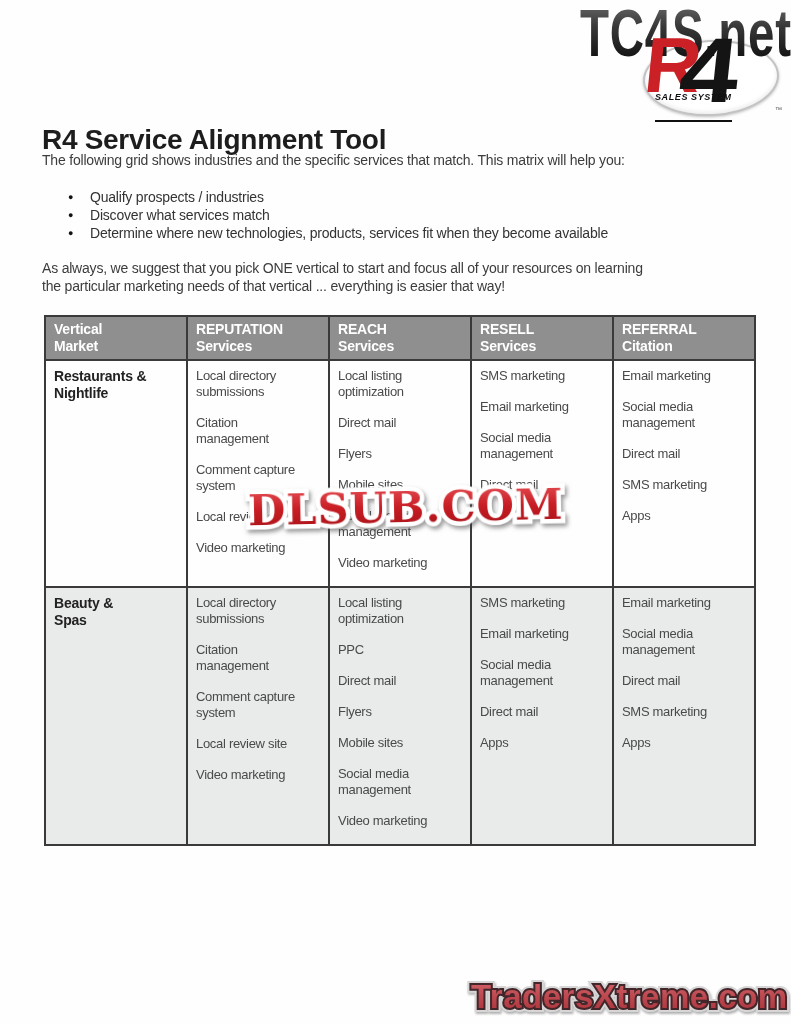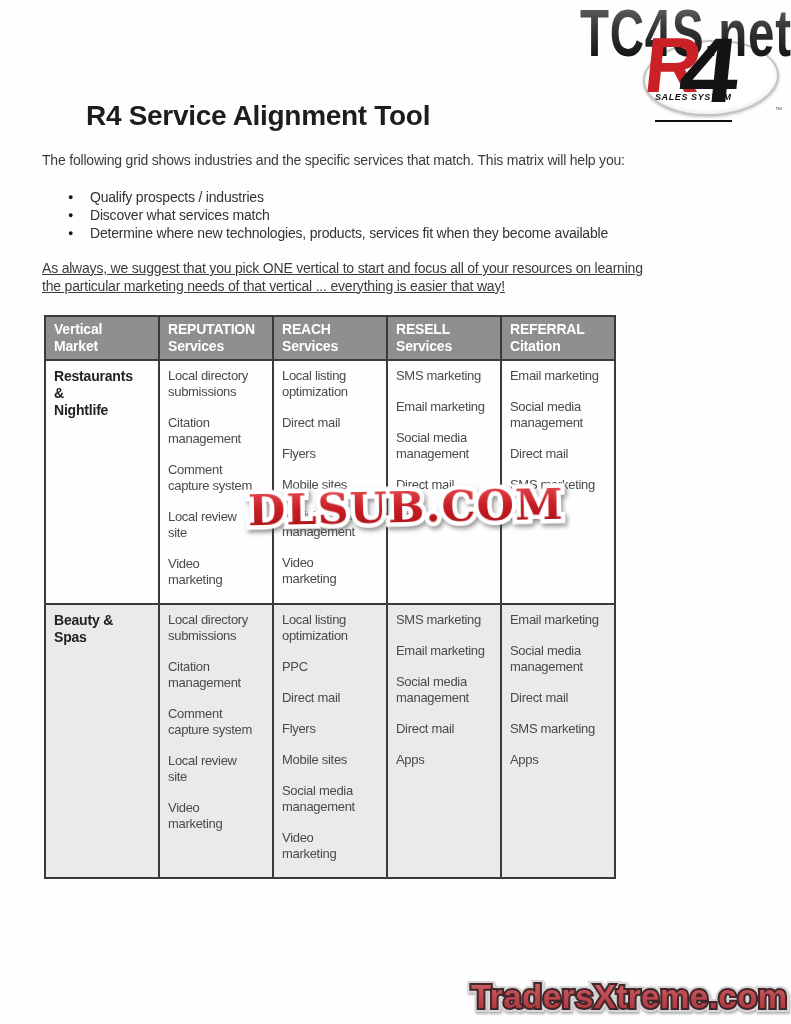--- a/index.html
+++ b/index.html
@@ -52,43 +52,42 @@
   }
   .badge-tagline{
     position:absolute;left:12px;top:52px;
     font-size:9px;font-weight:bold;font-style:italic;letter-spacing:.6px;
     color:#101010;border-bottom:2px solid #101010;padding-bottom:18px;
     white-space:nowrap;
   }
   .badge-tm{position:absolute;left:132px;top:66px;font-size:7px;color:#555;}
   
   .page-title{
-    position:absolute;left:42px;top:100px;
-    font-size:28px;font-weight:bold;letter-spacing:-.3px;color:var(--heading);margin-left:44px;
+    position:absolute;left:42px;top:124px;
+    font-size:28px;font-weight:bold;letter-spacing:-.3px;color:var(--heading);
   }
   .intro{
     position:absolute;left:42px;top:151px;width:720px;
     font-size:14px;letter-spacing:-.2px;color:#3c3c3c;line-height:18px;
   }
   .bullet-list{
     position:absolute;left:68px;top:188px;list-style:none;
   }
   .bullet-list li{
     display:flex;line-height:18px;font-size:14px;letter-spacing:-.2px;color:#333;
   }
   .bullet-list .dot{width:22px;font-size:9px;line-height:18px;color:#111;}
   .note{
     position:absolute;left:42px;top:260px;width:730px;
     font-size:14px;letter-spacing:-.2px;line-height:17.5px;color:#3c3c3c;
     white-space:pre-line;
-    text-decoration:underline;
   }
   
   table.grid{
-    position:absolute;left:44px;top:315px;width:572px;
+    position:absolute;left:44px;top:315px;width:712px;
     border-collapse:collapse;table-layout:fixed;
   }
   table.grid col{width:20%;}
   table.grid th,table.grid td{
     border:2px solid var(--border);
     vertical-align:top;text-align:left;
   }
   table.grid th{
     background:var(--header-bg);color:#fff;
     font-size:14px;font-weight:bold;letter-spacing:-.2px;

